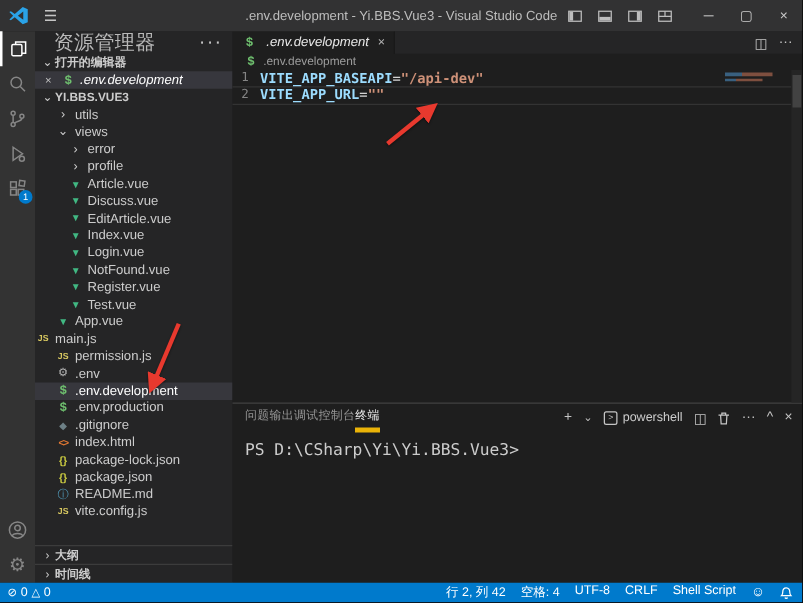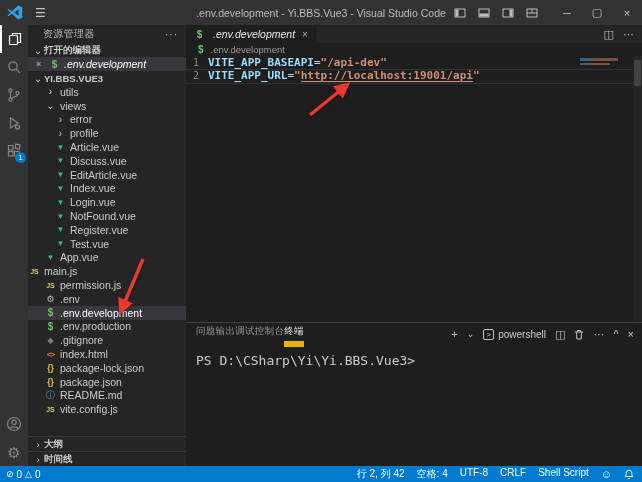--- a/index.html
+++ b/index.html
@@ -25,21 +25,21 @@
   .ab-item { width:28px; height:28px; display:flex; align-items:center; justify-content:center; position:relative; }
   .ab-item svg { stroke:#868686; }
   .ab-item.active { border-left:2px solid #ffffff; }
   .ab-item.active svg { stroke:#ffffff; }
   .ab-badge { position:absolute; right:2px; bottom:2px; min-width:11px; height:11px; border-radius:6px; background:#007acc; color:#fff; font-size:7.5px; display:flex; align-items:center; justify-content:center; }
   .ab-spacer { flex:1; }
   .ab-gear { font-size:15px; color:#868686; line-height:1; }
 
   
   .sidebar { width:158px; background:#252526; color:#cccccc; display:flex; flex-direction:column; font-size:10.5px; }
-  .sb-title { height:18px; display:flex; align-items:center; padding:0 8px 0 15px; font-size:10px; color:#b8b8b8; letter-spacing:.3px; }
+  .sb-title { height:18px; display:flex; align-items:center; padding:0 8px 0 15px; font-size:16px; color:#b8b8b8; letter-spacing:.3px; }
   .sb-title .dots { margin-left:auto; letter-spacing:1px; color:#c5c5c5; }
   .sb-section { height:14px; display:flex; align-items:center; font-weight:bold; font-size:9.5px; color:#cccccc; padding-left:4px; }
   .sb-section .tw { width:12px; text-align:center; font-weight:normal; }
   .sb-section.bordered { border-top:1px solid #3c3c3c; height:15px; }
   .oe-item { height:14px; display:flex; align-items:center; padding-left:8px; }
   .oe-item.selected { background:#37373d; color:#fff; }
   .oe-close { width:12px; font-size:9px; color:#c5c5c5; }
   .tree { }
   .tree-row { height:13.8px; display:flex; align-items:center; white-space:nowrap; }
   .tree-row.selected { background:#37373d; color:#ffffff; }
@@ -75,21 +75,21 @@
   .mm-line1 { height:2.5px; width:38px; background:linear-gradient(to right,#39607f 35%,#7e4f3f 35%); margin-bottom:2px; }
   .mm-line2 { height:2.5px; width:30px; background:linear-gradient(to right,#39607f 28%,#7e4f3f 28%); }
   .scrollbar-strip { position:absolute; top:0; right:0; bottom:0; width:9px; background:#252525; }
   .scrollbar-thumb { position:absolute; top:4px; right:1px; width:7px; height:26px; background:#424242; }
 
   
   .panel { height:144px; border-top:1px solid #414141; display:flex; flex-direction:column; }
   .panel-header { height:22px; display:flex; align-items:center; padding:0 8px 0 10px; }
   .panel-tabs { display:flex; }
   .ptab { font-size:9.5px; color:#969696; letter-spacing:.3px; padding:3px 0; text-transform:uppercase; }
-  .ptab.active { color:#e7e7e7; border-bottom:6px solid #eab308; }
+  .ptab.active { color:#e7e7e7; border-bottom:4px solid #eab308; }
   .panel-actions { margin-left:auto; display:flex; align-items:center; gap:9px; color:#c5c5c5; font-size:11px; }
   .ps-chip { display:flex; align-items:center; gap:4px; font-size:10px; color:#cccccc; }
   .ps-box { width:11px; height:11px; border:1px solid #c5c5c5; border-radius:2px; font-size:7px; display:flex; align-items:center; justify-content:center; }
   .terminal { flex:1; font-family:"DejaVu Sans Mono","Liberation Mono",monospace; font-size:13px; color:#cccccc; padding:8px 0 0 10px; }
 
   
   .statusbar { height:16px; background:#007acc; color:#ffffff; display:flex; align-items:center; font-size:10px; padding:0 8px 0 6px; }
   .sb-left { display:flex; align-items:center; gap:3px; }
   .sb-left .sicon { font-size:9px; }
   .sb-right { margin-left:auto; display:flex; align-items:center; gap:12px; }
@@ -332,21 +332,21 @@
         <span>.env.development</span>
       </div>
       <div class="code-area">
         <div class="cur-line-box"></div>
         <div class="code-line">
           <span class="gutter">1</span>
           <span class="tok-name">VITE_APP_BASEAPI</span><span class="tok-eq">=</span><span class="tok-str">"/api-dev"</span>
         </div>
         <div class="code-line">
           <span class="gutter">2</span>
-          <span class="tok-name">VITE_APP_URL</span><span class="tok-eq">=</span><span class="tok-str">"</span><span class="tok-link">http://localhost:19001/api</span><span class="tok-str">"</span>
+          <span class="tok-name">VITE_APP_URL</span><span class="tok-eq">=</span><span class="tok-str">"</span><span class="tok-str">"</span>
         </div>
         <div class="minimap">
           <div class="mm-line1"></div>
           <div class="mm-line2"></div>
         </div>
         <div class="scrollbar-strip">
             <div class="scrollbar-thumb"></div>
           </div>
       </div>
 

